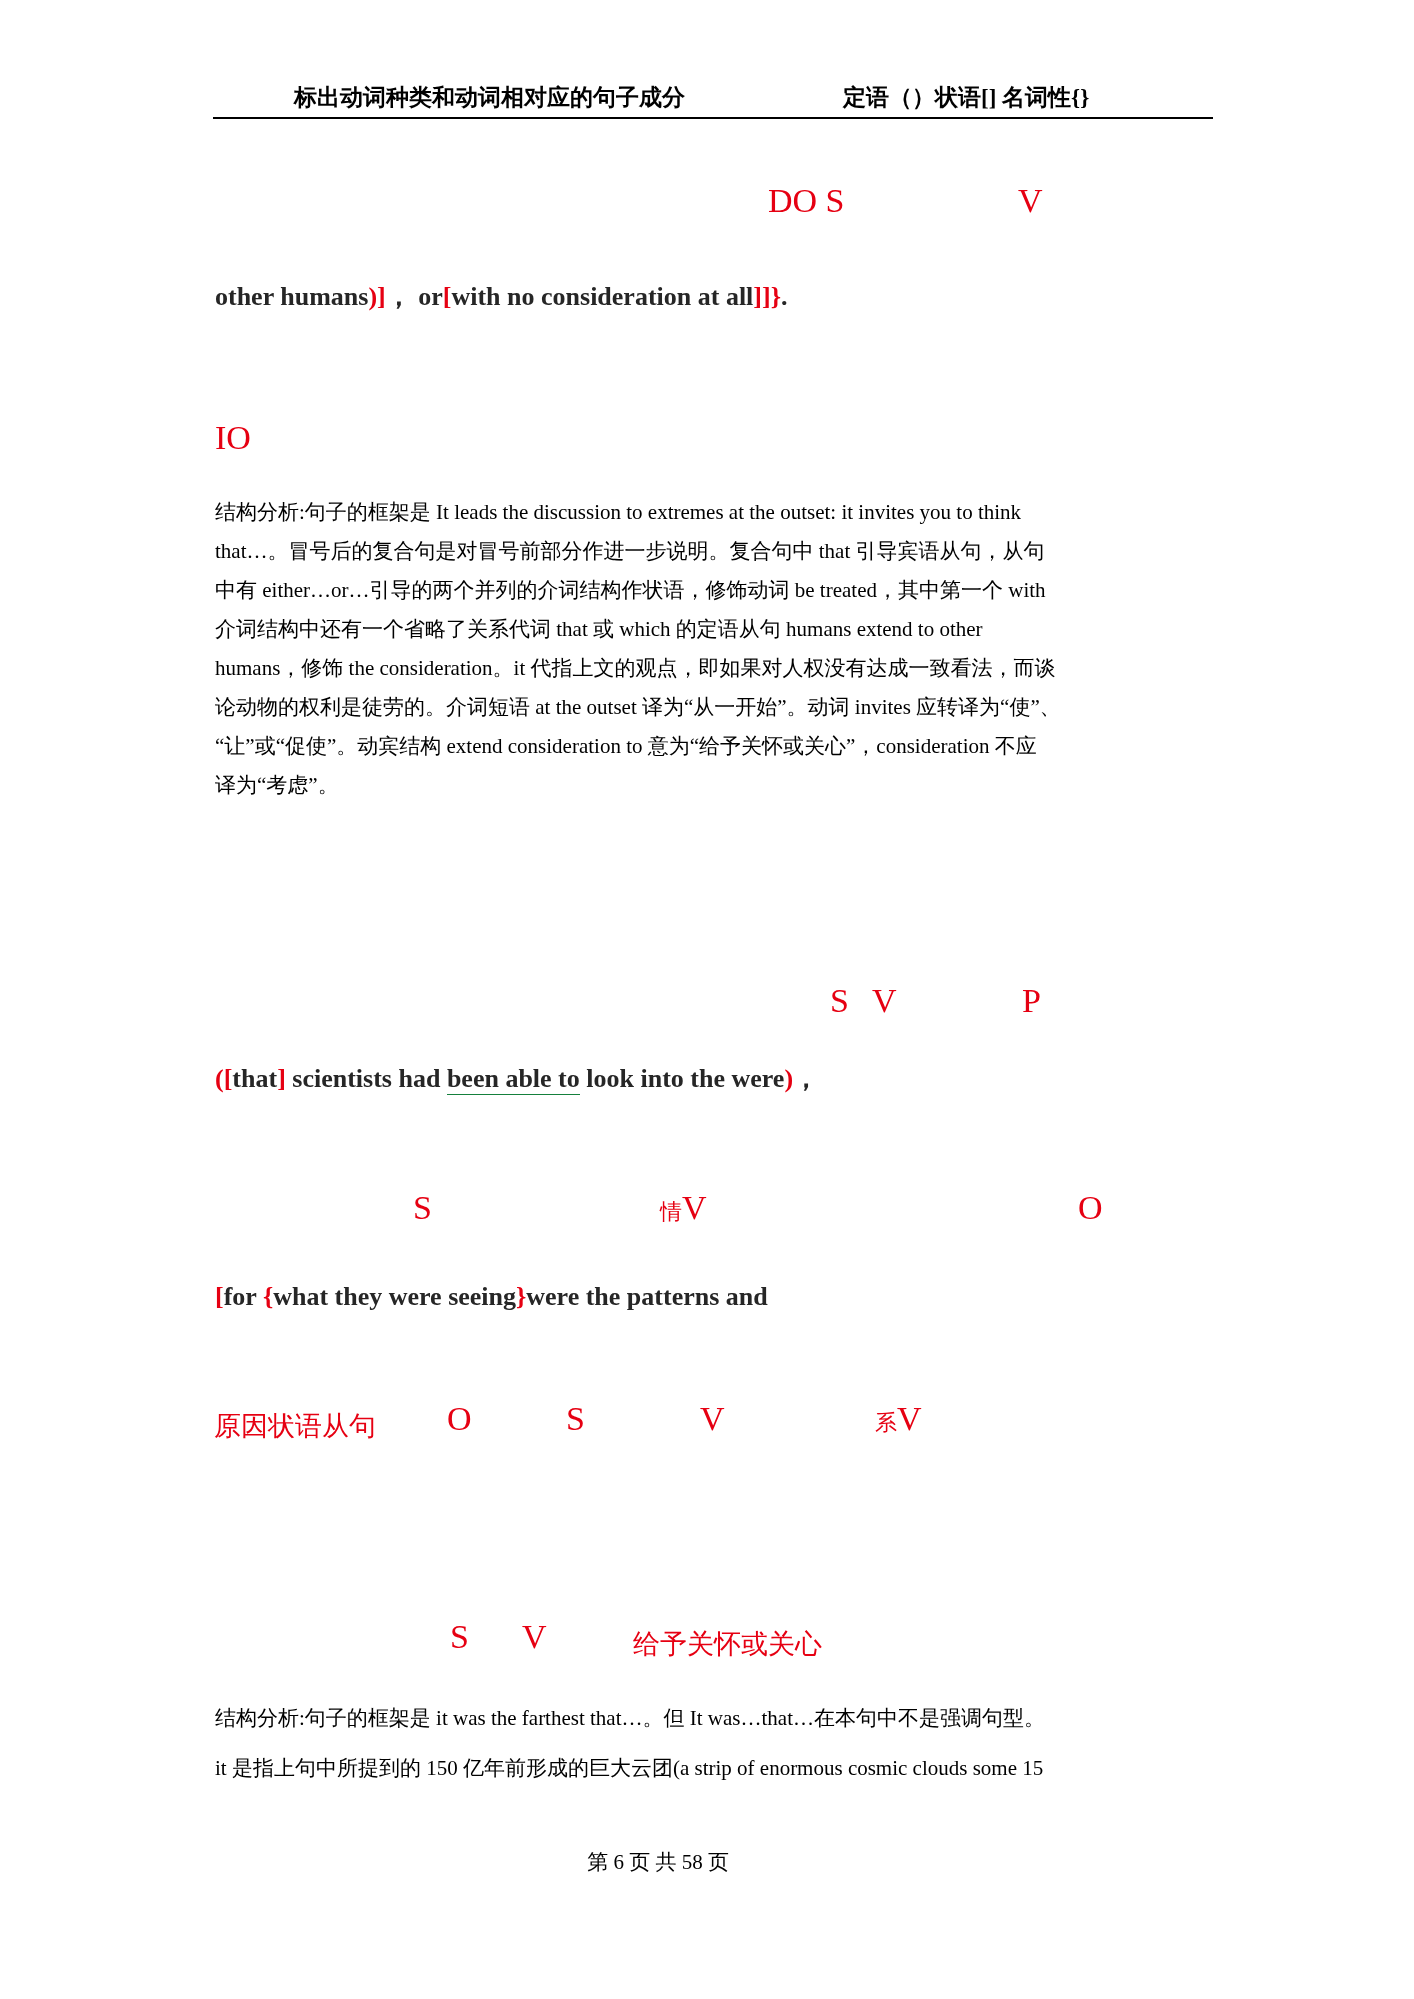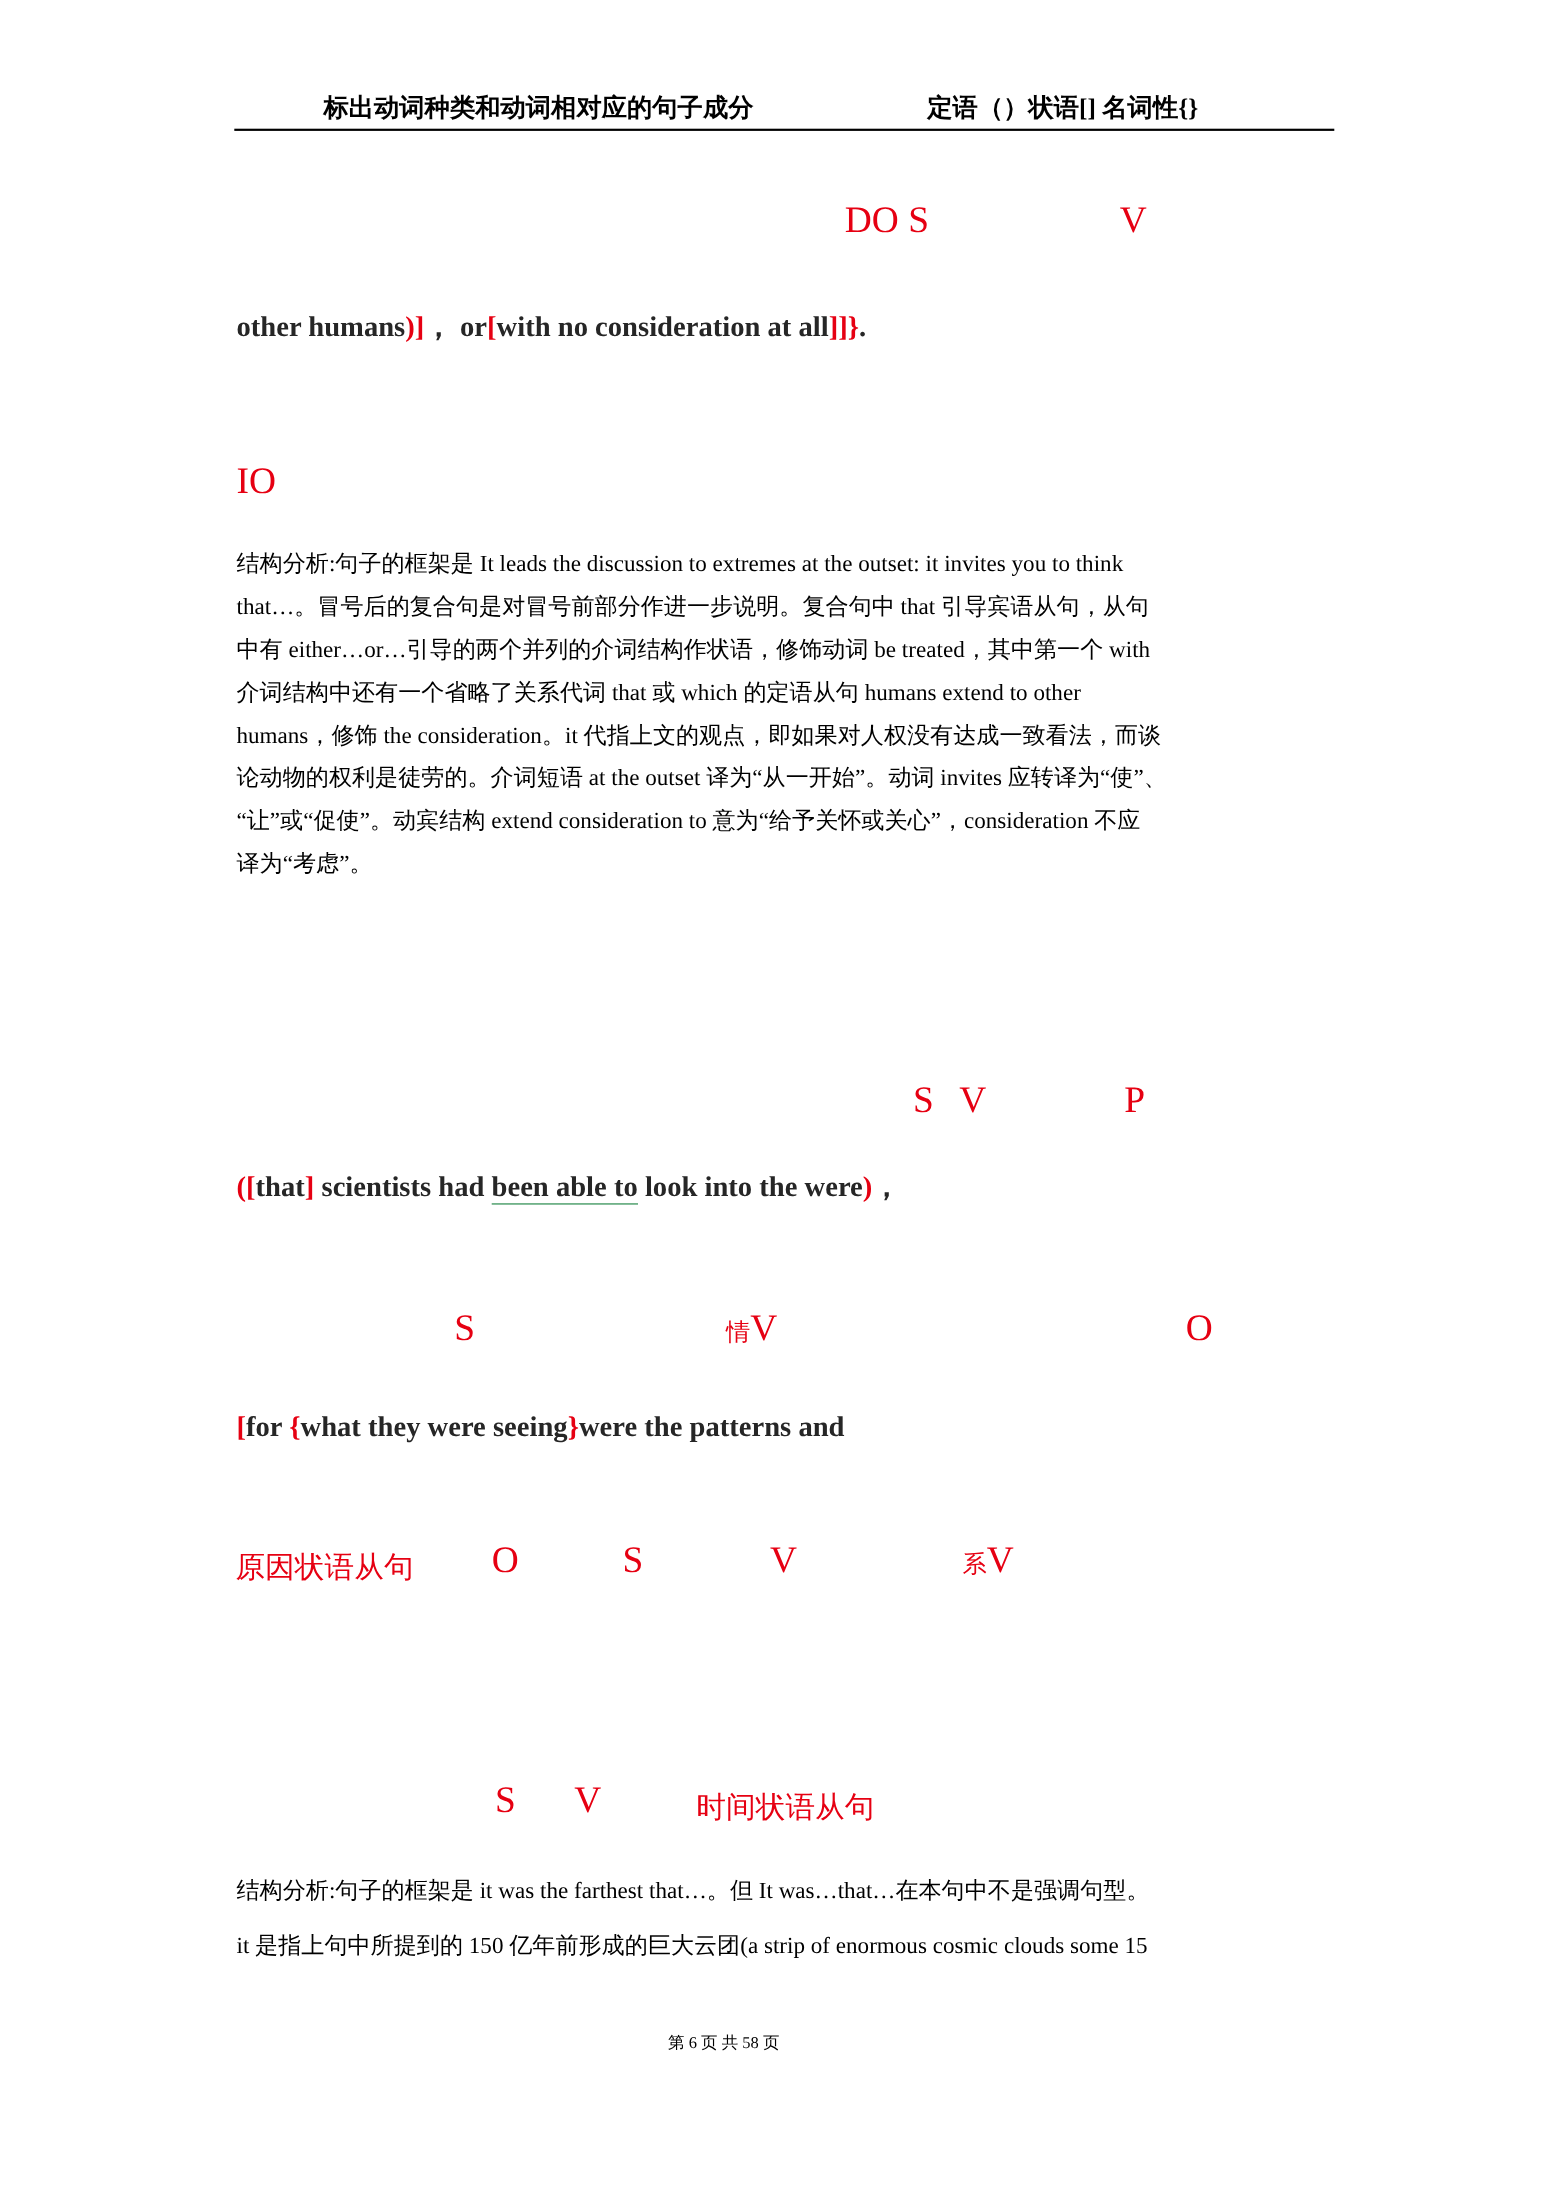--- a/index.html
+++ b/index.html
@@ -26,21 +26,21 @@
   
   .para {
     position:absolute; left:215px; width:1004px; font-size:21px; color:#000;
     white-space:pre-line; text-align:left;
   }
   .para-1 { line-height:39px; }
   .para-2 { line-height:50px; }
   
   .footer {
     position:absolute; left:0; top:1848px; width:1316px; text-align:center;
-    font-size:15px; color:#000;
+    font-size:21px; color:#000;
   }
 </style>
 </head>
 <body>
 
 <div class="page">
 
   <div class="h-left">标出动词种类和动词相对应的句子成分</div>
   <div class="h-right">定语（）状语[] 名词性{}</div>
   <div class="h-rule"></div>
@@ -87,21 +87,21 @@
     <span class="mark" style="left:447px"><span>O</span></span>
     <span class="mark" style="left:566px"><span>S</span></span>
     <span class="mark" style="left:700px"><span>V</span></span>
     <span class="mark" style="left:875px"><span class="small">系</span><span>V</span></span>
   </div>
 
 
   <div class="note-row" style="top:1620px">
     <span class="mark" style="left:450px"><span>S</span></span>
     <span class="mark" style="left:522px"><span>V</span></span>
-    <span class="mark" style="left:633px; top:5px"><span class="cn">时间状语从句</span></span>
+    <span class="mark" style="left:633px; top:5px"><span class="cn">给予关怀或关心</span></span>
   </div>
 
   <div class="para para-2" style="top:1693px">结构分析:句子的框架是 it was the farthest that…。但 It was…that…在本句中不是强调句型。
 it 是指上句中所提到的 150 亿年前形成的巨大云团(a strip of enormous cosmic clouds some 15</div>
 
   <div class="footer">第 6 页 共 58 页</div>
 
 </div>
 
 </body></html>

